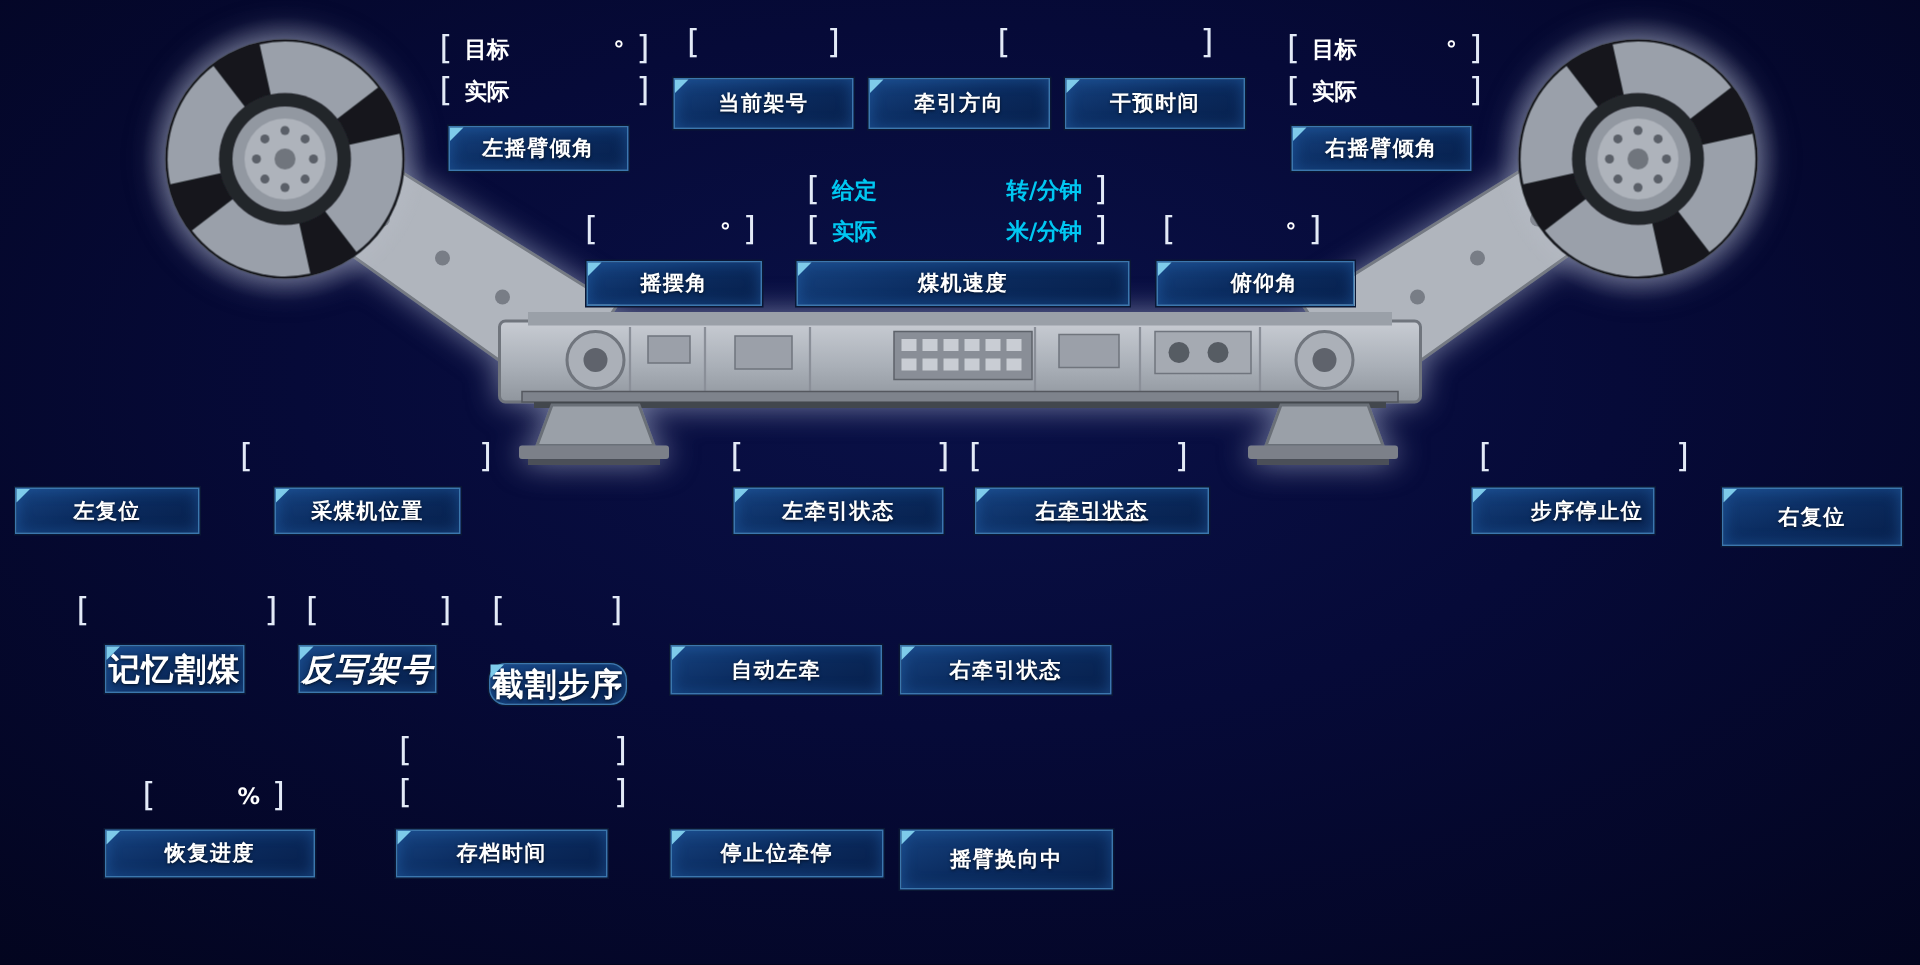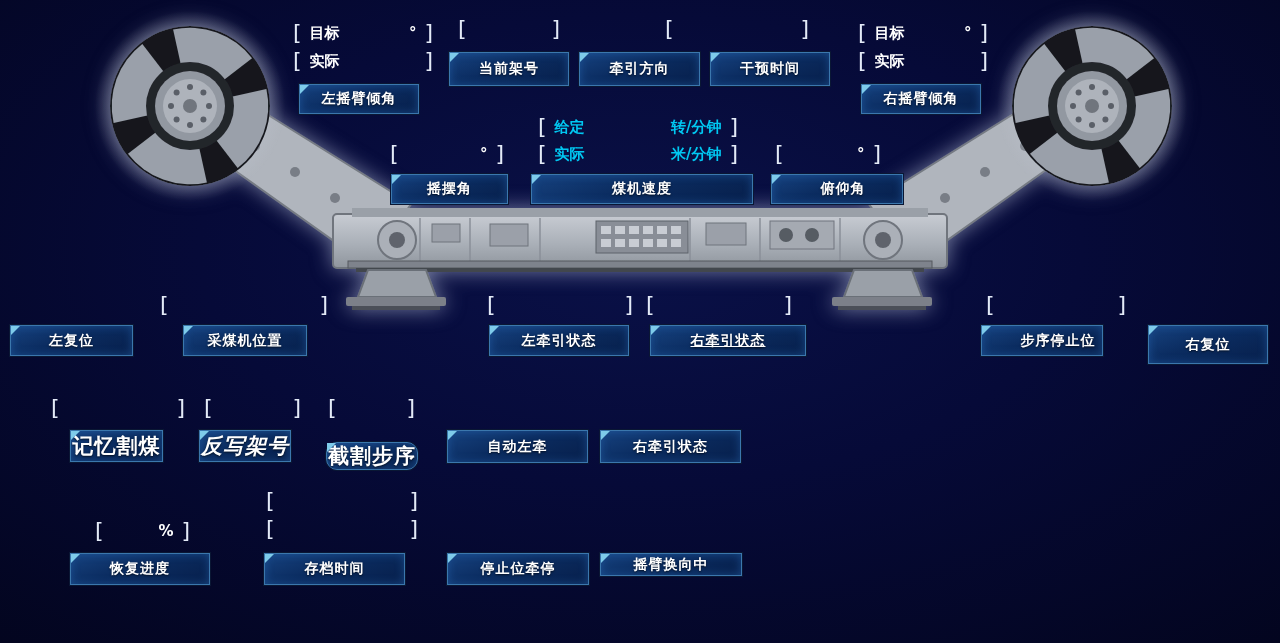--- a/index.html
+++ b/index.html
@@ -265,15 +265,15 @@
     <span class="bk">[</span>
     <span class="bk mla">]</span>
   </div>
   <div class="bracket" style="left:266px;top:516px;width:152px;">
     <span class="bk">[</span>
     <span class="bk mla">]</span>
   </div>
   <div class="btn" style="left:70px;top:553px;width:140px;height:32px;">恢复进度</div>
   <div class="btn" style="left:264px;top:553px;width:141px;height:32px;">存档时间</div>
   <div class="btn" style="left:447px;top:553px;width:142px;height:32px;">停止位牵停</div>
-  <div class="btn" style="left:600px;top:553px;width:142px;height:23px;">摇臂换向中</div>
+  <div class="btn" style="left:600px;top:553px;width:142px;height:40px;">摇臂换向中</div>
 
 </div>
 
 </body></html>

